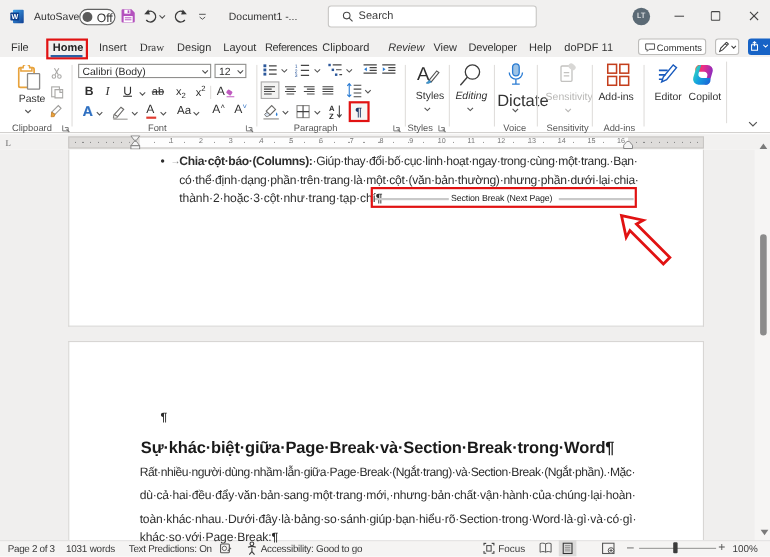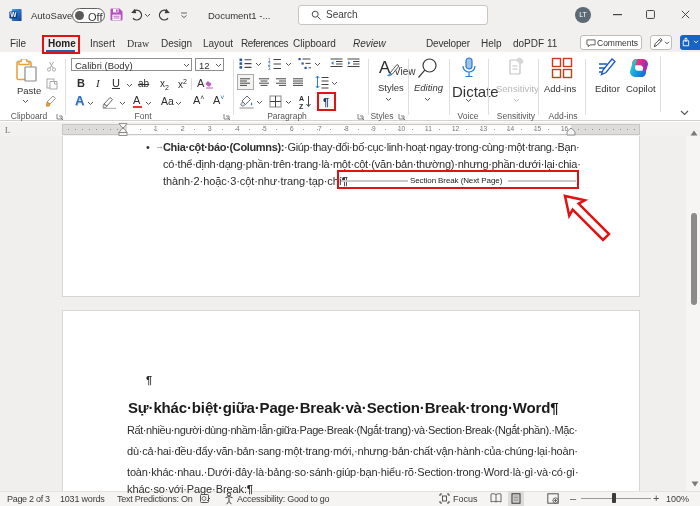--- a/index.html
+++ b/index.html
@@ -89,21 +89,21 @@
 <div class="a" style="left:42px;top:35px;width:38px;height:19px;border:2.5px solid #e11212;"></div>
 <span class="tab" style="left:48px;top:38px;font-weight:bold;color:#222;">Home</span>
 <div class="a" style="left:46px;top:50px;width:29px;height:2.2px;background:#2b5fa3;"></div>
 <span class="tab" style="left:90px;text-align:right;">Insert</span>
 <span class="tab" style="left:127px;font-family:Liberation Serif, serif;">Draw</span>
 <span class="tab" style="left:161px;">Design</span>
 <span class="tab" style="left:203px;">Layout</span>
 <span class="tab" style="left:241px;letter-spacing:-0.4px;">References</span>
 <span class="tab" style="left:293px;">Clipboard</span>
 <span class="tab" style="left:353px;font-style:italic;">Review</span>
-<span class="tab" style="left:394px;margin-top:28px;">View</span>
+<span class="tab" style="left:394px;">View</span>
 <span class="tab" style="left:426px;letter-spacing:-0.2px;">Developer</span>
 <span class="tab" style="left:481px;">Help</span>
 <span class="tab" style="left:513px;">doPDF 11</span>
 <div class="a" style="left:580px;top:34.5px;width:62px;height:15px;border:1px solid #bdbcba;border-radius:3px;background:#fff;">
   <svg class="a" style="left:5px;top:3px;" width="10" height="9" viewBox="0 0 11 10">
       <path d="M1 1 h9 v5.5 h-5.5 l-2 2 v-2 H1 z" fill="none" stroke="#555" stroke-width="1"></path>
     </svg>
   <span class="a" style="left:16px;top:2.5px;font-size:8.5px;color:#333;">Comments</span>
 </div>
 <div class="a" style="left:650px;top:34.5px;width:22px;height:15px;border:1px solid #bdbcba;border-radius:3px;background:#fff;">

